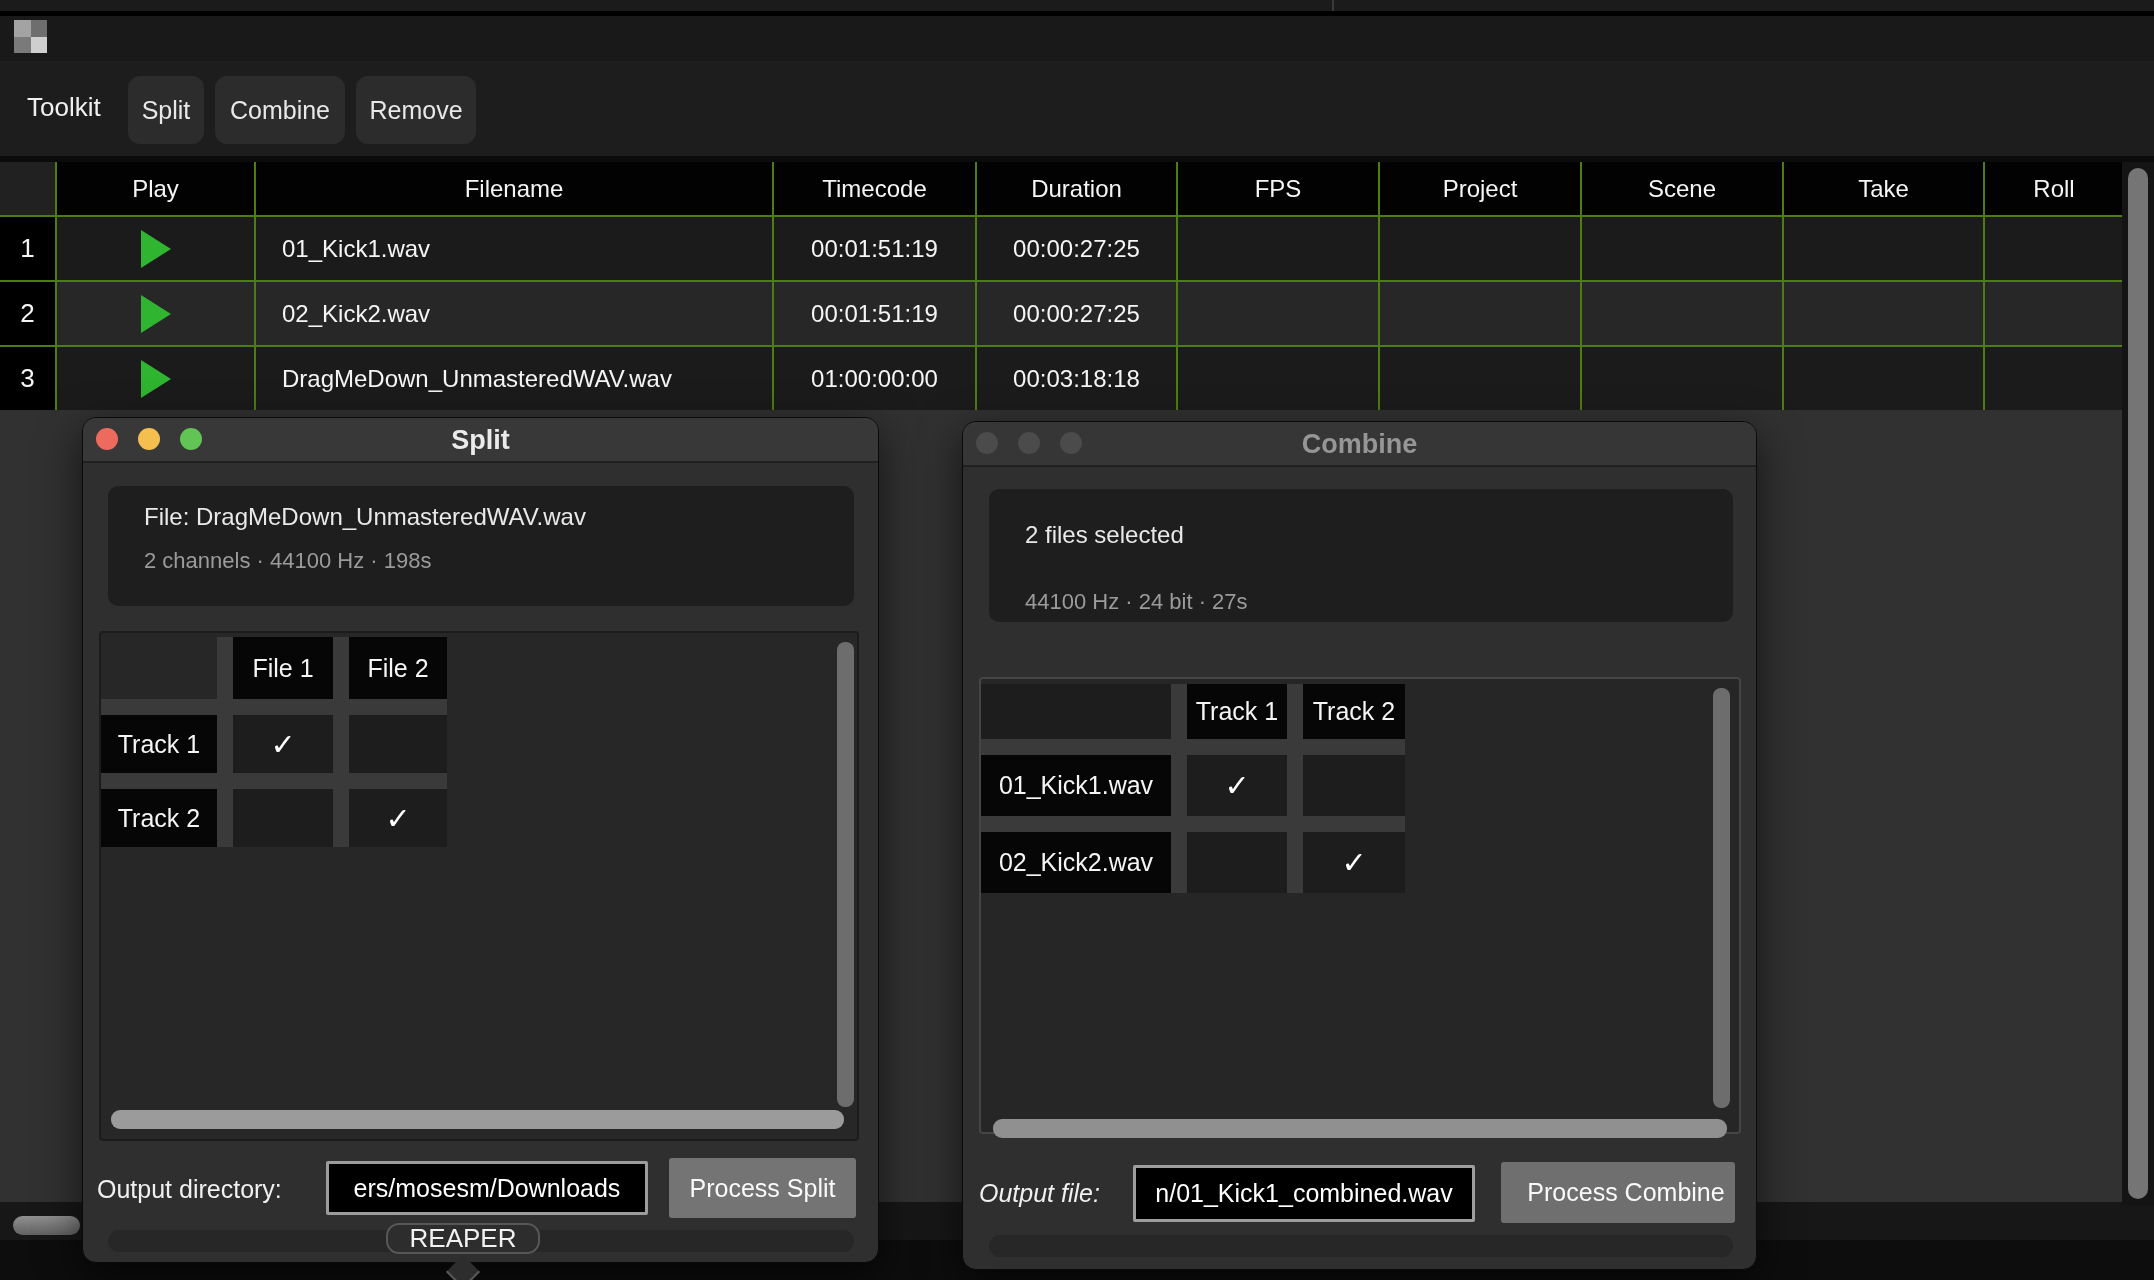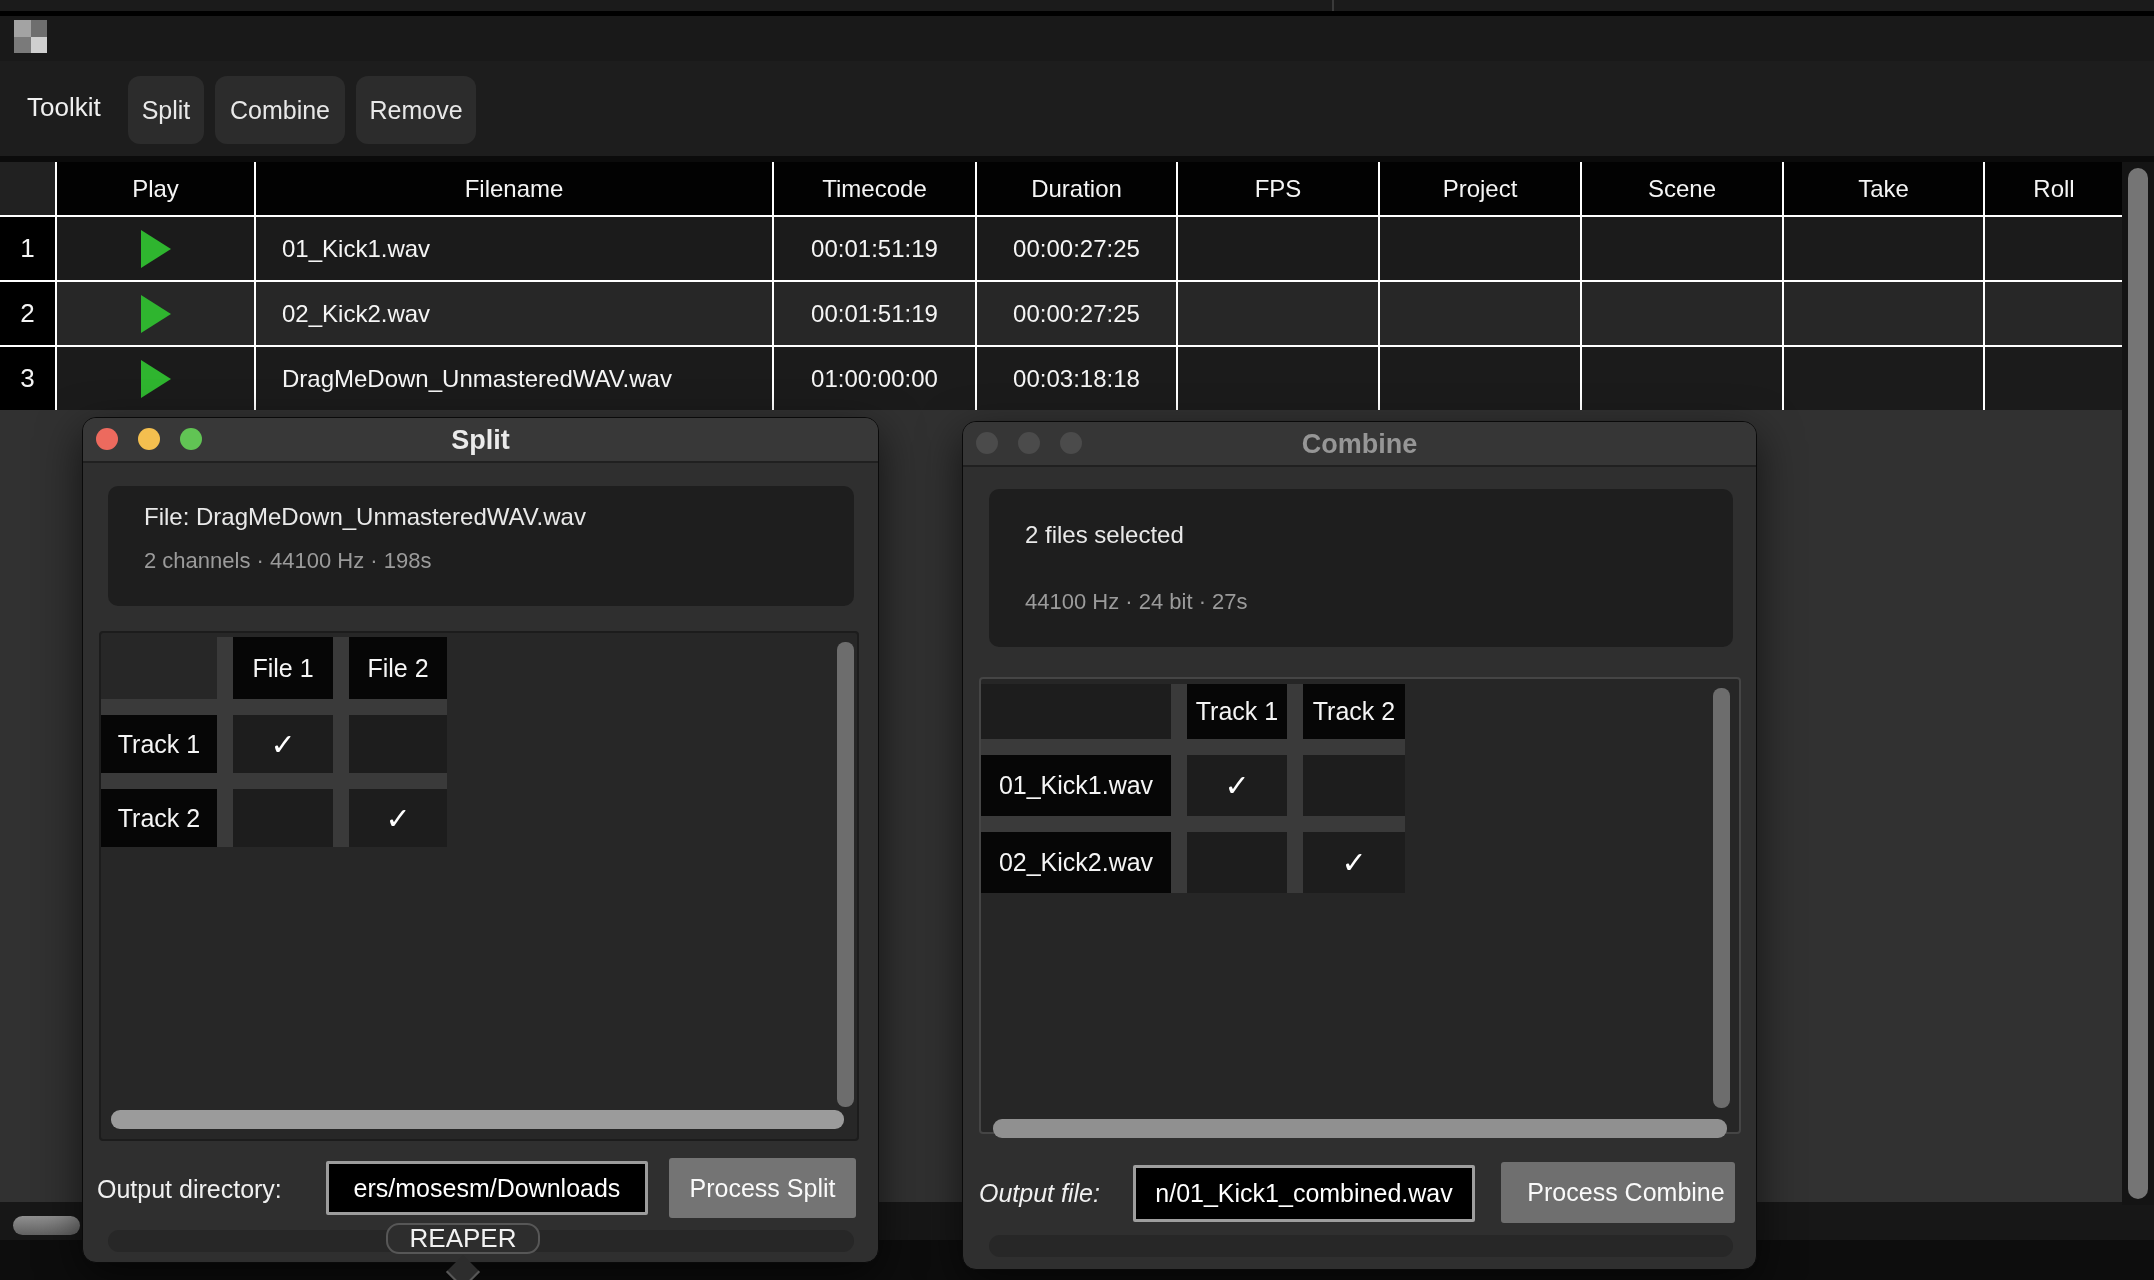--- a/index.html
+++ b/index.html
@@ -17,21 +17,21 @@
   .proxy-icon span:nth-child(3){background:#7a7a7a;} .proxy-icon span:nth-child(4){background:#cfcfcf;}
   .toolbar { left:0; top:61px; width:2154px; height:95px; background:#1d1d1d; }
   .toolbar-label { left:27px; top:92px; font-size:26px; color:#f0f0f0; }
   .tb-btn { top:76px; height:68px; background:#2c2c2c; border-radius:12px; color:#e8e8e8; font-size:25px;
             display:flex; align-items:center; justify-content:center; }
   .table-topline { left:0; top:156px; width:2154px; height:6px; background:#0b0b0b; }
 
   
   .main-table { left:0; top:162px; width:2123px; display:grid;
     grid-template-columns:55px 197px 516px 201px 199px 200px 200px 200px 199px 138px;
-    grid-template-rows:53px 63px 63px 63px; gap:2px; background:#ffffff; }
+    grid-template-rows:53px 63px 63px 63px; gap:2px; background:#4d7c0f; }
   .cell { display:flex; align-items:center; justify-content:center; font-size:24px; color:#f5f5f5; }
   .hdr  { background:#020202; }
   .corner { background:#212121; }
   .numcell { background:#000; font-size:26px; }
   .r-odd  { background:#1b1b1b; }
   .r-even { background:#272727; }
   .fn { justify-content:flex-start; padding-left:26px; }
   .play-tri { width:0; height:0; border-left:30px solid var(--play-green,#2fb52f);
               border-top:19px solid transparent; border-bottom:19px solid transparent; }
 
@@ -193,21 +193,21 @@
 </div>
 
 <div class="abs dialog" style="left:962px;top:421px;width:795px;height:849px;">
   <div class="dlg-titlebar" style="background:#363636;">
     <span class="light" style="left:13px;background:var(--traffic-inactive,#4b4b4b);"></span>
     <span class="light" style="left:55px;background:var(--traffic-inactive,#4b4b4b);"></span>
     <span class="light" style="left:97px;background:var(--traffic-inactive,#4b4b4b);"></span>
     <div class="dlg-title" style="color:#969696;">Combine</div>
   </div>
 
-  <div class="info-panel" style="left:26px;top:67px;width:744px;height:158px;">
+  <div class="info-panel" style="left:26px;top:67px;width:744px;height:133px;">
     <div class="info-1" style="top:32px;">2 files selected</div>
     <div class="info-2" style="top:100px;">44100 Hz · 24 bit · 27s</div>
   </div>
 
   <div class="scroll-area" style="left:16px;top:255px;width:762px;height:457px;background:#262626;border:2px solid #454545;">
     <div class="matrix" style="left:0;top:5px;grid-template-columns:190px 100px 102px;grid-template-rows:55px 61px 61px;">
       <div class="cell" style="background:#1d1d1d;"></div>
       <div class="cell m-hdr" style="font-size:25px;">Track 1</div>
       <div class="cell m-hdr" style="font-size:25px;">Track 2</div>
       <div class="cell m-hdr" style="font-size:25px;">01_Kick1.wav</div>

